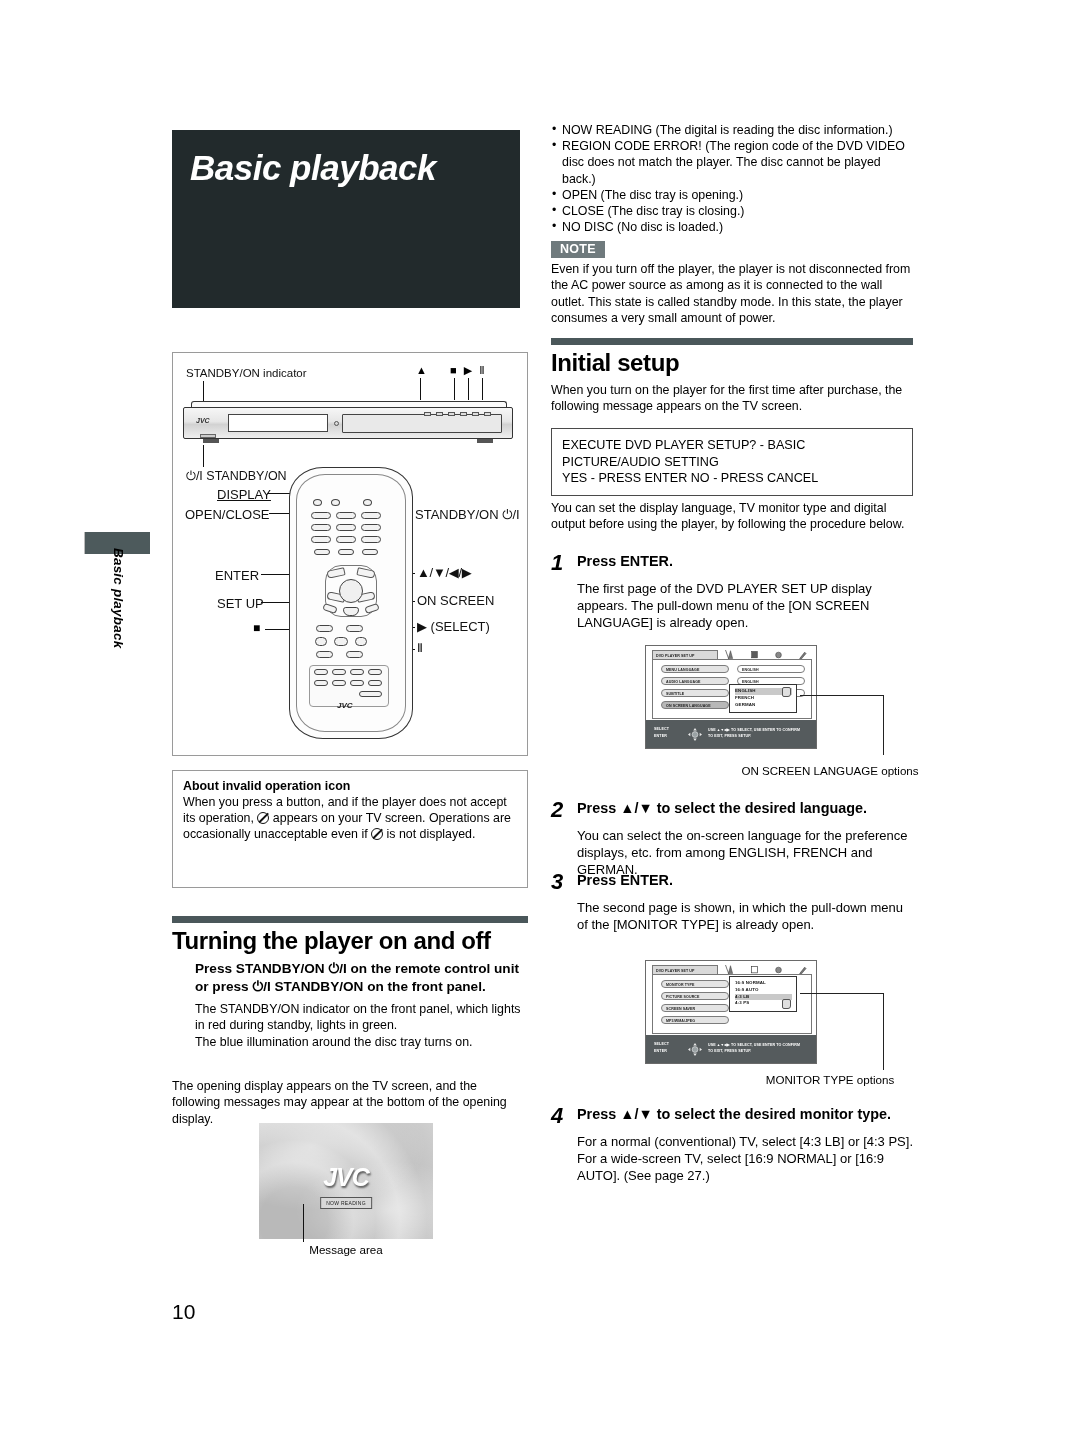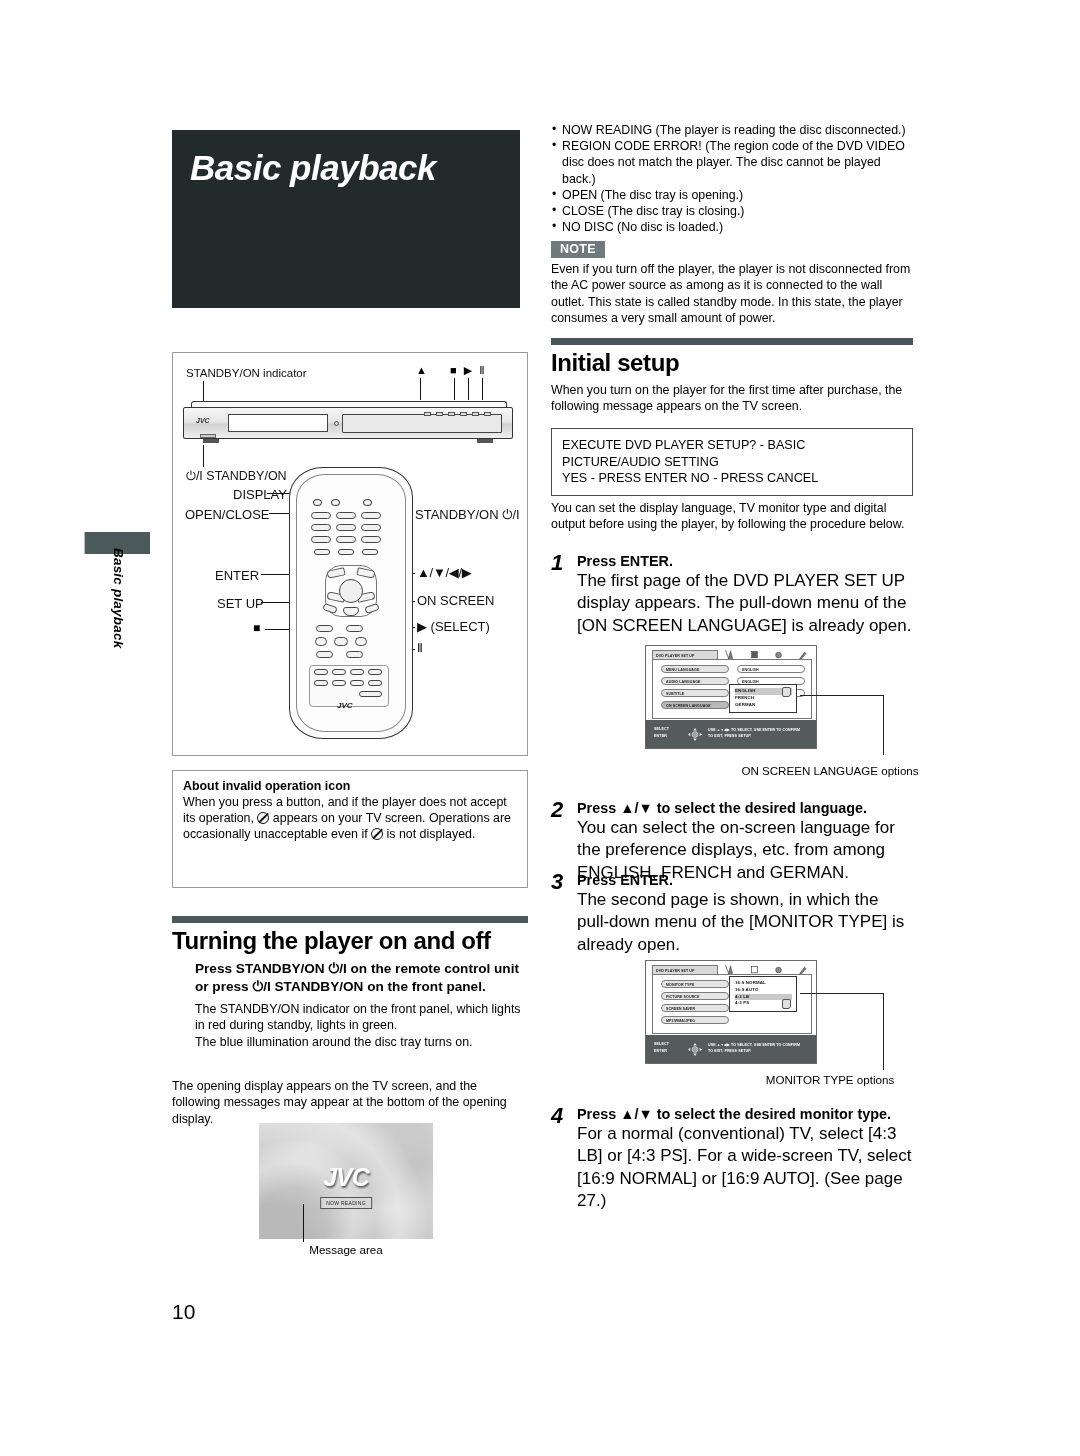--- a/index.html
+++ b/index.html
@@ -121,21 +121,21 @@
   }
 
   .msg-box { border:1px solid #4a4a4a; padding:8px 10px; font-size:12.6px; line-height:1.33; }
 
   .step { position:relative; padding-left:26px; }
   .step .num {
     position:absolute; left:0; top:-3px; font-size:22px; font-weight:bold;
     font-style:italic;
   }
   .step .st { font-size:14.4px; font-weight:bold; }
-  .step .sb { font-size:17px; line-height:1.31; margin-top:1px; }
+  .step .sb { font-size:13px; line-height:1.31; margin-top:11px; }
 
   
   .osd { position:relative; width:172px; height:104px; border:1px solid #6a6a6a; background:#fff; }
   .osd .tabrow { position:absolute; left:6px; top:3px; width:160px; height:12px; }
   .osd .tabname {
     position:absolute; left:0; top:1px; width:66px; height:10px;
     border:1px solid #777; border-bottom:none; background:#d9d9d9;
     font-size:3.6px; font-weight:bold; color:#222; padding:2.5px 0 0 3px; letter-spacing:.1px;
   }
   .osd .tabicons { position:absolute; left:74px; top:0px; width:86px; height:12px; }
@@ -215,21 +215,21 @@
         <div class="panel-btn" style="left:264px;"></div>
         <div class="panel-btn" style="left:276px;"></div>
         <div class="panel-btn" style="left:288px;"></div>
         <div class="panel-btn" style="left:300px;"></div>
         <div class="panel-led"></div>
       </div>
       <div class="panel-foot" style="left:22px;"></div>
       <div class="panel-foot" style="left:296px;"></div>
     </div>
 
-    <div class="fig-label-b" style="position:absolute;left:60px;top:134px;">DISPLAY</div>
+    <div class="fig-label-b" style="position:absolute;left:44px;top:134px;text-decoration:underline;">DISPLAY</div>
     <div class="leadline" style="left:94px;top:140px;width:40px;height:1.4px;"></div>
     <div class="fig-label-b" style="position:absolute;left:12px;top:154px;">OPEN/CLOSE</div>
     <div class="leadline" style="left:96px;top:160px;width:28px;height:1.4px;"></div>
 
     <div class="fig-label-b" style="position:absolute;left:42px;top:215px;">ENTER</div>
     <div class="leadline" style="left:88px;top:221px;width:48px;height:1.4px;"></div>
     <div class="fig-label-b" style="position:absolute;left:44px;top:243px;">SET UP</div>
     <div class="leadline" style="left:88px;top:249px;width:42px;height:1.4px;"></div>
 
     <div style="position:absolute;left:80px;top:268px;font-size:12px;">■</div>
@@ -335,21 +335,21 @@
   <div class="body-txt" style="position:absolute;left:172px;top:1078px;width:356px;">The opening display appears on the TV screen, and the following messages may appear at the bottom of the opening display.</div>
 
   <div id="opening-img">
     <div class="jvc-logo">JVC</div>
     <div class="msg">NOW READING</div>
   </div>
   <div class="leadline" style="left:303px;top:1204px;width:1.4px;height:38px;"></div>
   <div style="position:absolute;left:259px;top:1243px;width:174px;text-align:center;font-size:11.6px;">Message area</div>
 
   <ul class="bullets" style="position:absolute;left:551px;top:122px;width:362px;">
-    <li>NOW READING (The player is reading the disc disconnected.)</li>
+    <li>NOW READING (The digital is reading the disc information.)</li>
     <li>REGION CODE ERROR! (The region code of the DVD VIDEO disc does not match the player. The disc cannot be played back.)</li>
     <li>OPEN (The disc tray is opening.)</li>
     <li>CLOSE (The disc tray is closing.)</li>
     <li>NO DISC (No disc is loaded.)</li>
   </ul>
 
   <div style="position:absolute;left:551px;top:239px;">
     <span class="note-badge">NOTE</span>
   </div>
   <div class="body-txt" style="position:absolute;left:551px;top:261px;width:362px;">Even if you turn off the player, the player is not disconnected from the AC power source as among as it is connected to the wall outlet. This state is called standby mode. In this state, the player consumes a very small amount of power.</div>

